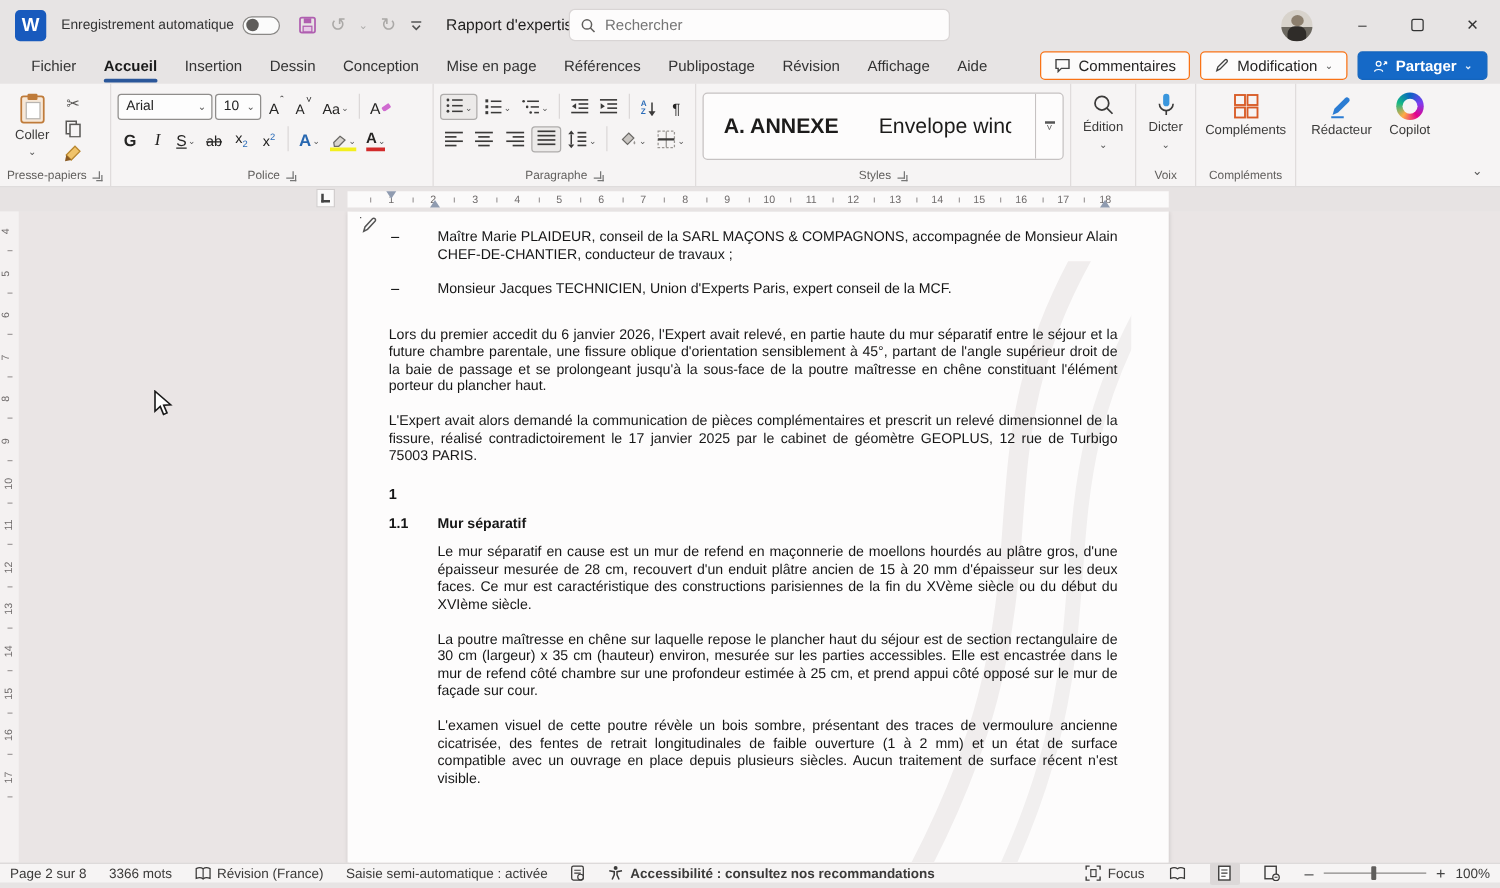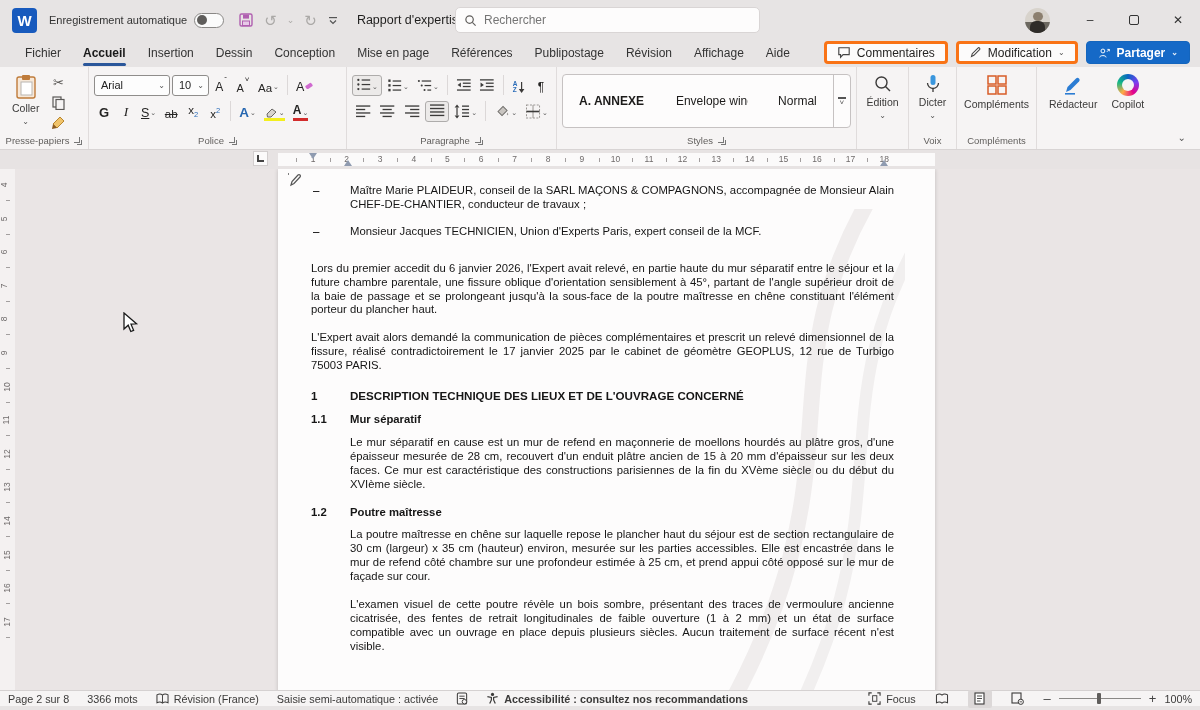--- a/index.html
+++ b/index.html
@@ -33,21 +33,21 @@
   .winbtn .box { width:10px; height:10px; border:1px solid #333; border-radius:2px; }
 
   
   .tabrow { height:27px; display:flex; align-items:center; padding-left:14px; position:relative; }
   .rtab { font-size:12px; color:#333; padding:4px 11px 6px; position:relative; }
   .rtab.active { font-weight:700; color:#1a1a1a; }
   .rtab.active::after { content:""; position:absolute; left:11px; right:11px; bottom:0; height:3px;
     border-radius:2px; background:#2b579a; }
   .tab-actions { position:absolute; right:10px; top:1px; display:flex; gap:8px; align-items:center; }
   .pillbtn { height:23px; display:flex; align-items:center; gap:6px; padding:0 10px; background:#fcfbfb;
-    border:3px solid #f97316; border-radius:4px; font-size:12px; color:#252423; }
+    border:1px solid #f97316; border-radius:4px; font-size:12px; color:#252423; }
   .pillbtn .chev { font-size:8px; color:#555; }
   .sharebtn { height:23px; display:flex; align-items:center; gap:6px; padding:0 11px; background:#1569c7;
     border:1px solid #1465bd; border-radius:4px; font-size:12px; color:#fff; font-weight:600; }
   .sharebtn .chev { font-size:8px; color:#e8f0fa; }
 
   
   .ribbon { height:83px; background:#f6f4f4; border-bottom:1px solid #d8d4d4; display:flex; position:relative; }
   .rgroup { display:flex; flex-direction:column; padding:5px 5px 1px; position:relative; }
   .rgroup + .rgroup { border-left:1px solid #e0dcdc; }
   .rlabel { margin-top:auto; font-size:9.5px; color:#605e5c; text-align:center; padding:2px 0 2px;
@@ -76,21 +76,21 @@
   .glyphI { font-family:"Liberation Serif",serif; font-style:italic; font-size:13.5px; }
   .glyphU { font-size:12.5px; text-decoration:underline; }
   .glyphStrike { font-size:11.5px; text-decoration:line-through; }
   .subsup { font-size:11.5px; }
   .subsup small { font-size:7.5px; color:#2b6cb8; }
   .effectsA { color:#2767b0; font-weight:800; font-size:13.5px; }
   .colorbar { position:absolute; left:3px; right:3px; bottom:1px; height:3px; }
   .mini { width:17px; height:17px; display:flex; align-items:center; justify-content:center; }
   .stylesbox { display:flex; border:1px solid #c6c2c2; border-radius:4px; background:#fdfcfc; height:54px;
     align-items:stretch; margin-top:2px; }
-  .styleitem { display:flex; align-items:center; padding:0 16px; font-size:12px; color:#1c1b1a; white-space:nowrap; }
+  .styleitem { display:flex; align-items:center; padding:0 16px; font-size:17px; color:#1c1b1a; white-space:nowrap; }
   .styleitem.bold { font-weight:700; }
   .styleitem.clip { max-width:122px; overflow:hidden; padding-right:0; margin-right:14px; }
   .stylemore { width:22px; border-left:1px solid #c6c2c2; display:flex; flex-direction:column;
     align-items:center; justify-content:center; gap:1px; color:#555; border-radius:0 4px 4px 0; }
   .stylemore .bar { width:8px; height:1.4px; background:#555; }
   .stylemore .tri { font-size:8px; line-height:5px; }
   .collapse-chev { position:absolute; right:14px; bottom:6px; font-size:10px; color:#555; }
 
   
   .rulerrow { height:19px; position:relative; background:#e7e3e3; }
@@ -475,21 +475,20 @@
       <div class="rlabel">
         <span>Paragraphe</span>
         <span class="launcher"></span>
       </div>
     </div>
 
     <div class="rgroup" style="width:300px">
       <div class="stylesbox">
         <div class="styleitem bold">A. ANNEXE</div>
         <div class="styleitem clip">Envelope window</div>
-        <div class="styleitem">Normal</div>
         <div class="stylemore" style="margin-left:auto">
           <span class="bar"></span>
           <span class="tri">˅</span>
         </div>
       </div>
       <div class="rlabel">
         <span>Styles</span>
         <span class="launcher"></span>
       </div>
     </div>
@@ -659,31 +658,26 @@
         <div class="doclist">
           <div class="li"><span class="dash">–</span></div>
           <div class="li"><span class="dash">–</span><span>Maître Marie PLAIDEUR, conseil de la SARL MAÇONS &amp; COMPAGNONS, accompagnée de Monsieur Alain CHEF-DE-CHANTIER, conducteur de travaux ;</span></div>
           <div class="li"><span class="dash">–</span></div>
           <div class="li"><span class="dash">–</span><span>Monsieur Jacques TECHNICIEN, Union d'Experts Paris, expert conseil de la MCF.</span></div>
         </div>
         <p class="para" style="margin-top:23px">Lors du premier accedit du 6 janvier 2026, l'Expert avait relevé, en partie haute du mur séparatif entre le séjour et la future chambre parentale, une fissure oblique d'orientation sensiblement à 45°, partant de l'angle supérieur droit de la baie de passage et se prolongeant jusqu'à la sous-face de la poutre maîtresse en chêne constituant l'élément porteur du plancher haut.</p>
         <p class="para">L'Expert avait alors demandé la communication de pièces complémentaires et prescrit un relevé dimensionnel de la fissure, réalisé contradictoirement le 17 janvier 2025 par le cabinet de géomètre GEOPLUS, 12 rue de Turbigo 75003 PARIS.</p>
         <div class="h1row">
           <span class="hnum">1</span>
-          <span>DESCRIPTION TECHNIQUE DES LIEUX ET DE L'OUVRAGE CONCERNÉ</span>
         </div>
         <div class="h2row">
           <span class="hnum">1.1</span>
           <span>Mur séparatif</span>
         </div>
         <p class="para ind">Le mur séparatif en cause est un mur de refend en maçonnerie de moellons hourdés au plâtre gros, d'une épaisseur mesurée de 28 cm, recouvert d'un enduit plâtre ancien de 15 à 20 mm d'épaisseur sur les deux faces. Ce mur est caractéristique des constructions parisiennes de la fin du XVème siècle ou du début du XVIème siècle.</p>
-        <div class="h2row" style="margin-top:2px">
-          <span class="hnum">1.2</span>
-          <span>Poutre maîtresse</span>
-        </div>
         <p class="para ind">La poutre maîtresse en chêne sur laquelle repose le plancher haut du séjour est de section rectangulaire de 30 cm (largeur) x 35 cm (hauteur) environ, mesurée sur les parties accessibles. Elle est encastrée dans le mur de refend côté chambre sur une profondeur estimée à 25 cm, et prend appui côté opposé sur le mur de façade sur cour.</p>
         <p class="para ind" style="margin-bottom:0">L'examen visuel de cette poutre révèle un bois sombre, présentant des traces de vermoulure ancienne cicatrisée, des fentes de retrait longitudinales de faible ouverture (1 à 2 mm) et un état de surface compatible avec un ouvrage en place depuis plusieurs siècles. Aucun traitement de surface récent n'est visible.</p>
 
       </div>
     </div>
     <svg class="cursor" width="20" height="22" viewBox="0 0 20 22">
       <path d="M4 1 L4 17 L8.2 13.2 L10.8 19.5 L13.6 18.3 L11 12.2 L16.5 11.8 Z" fill="#fff" stroke="#1a1a1a" stroke-width="1.3"></path>
     </svg>
   </div>
 

